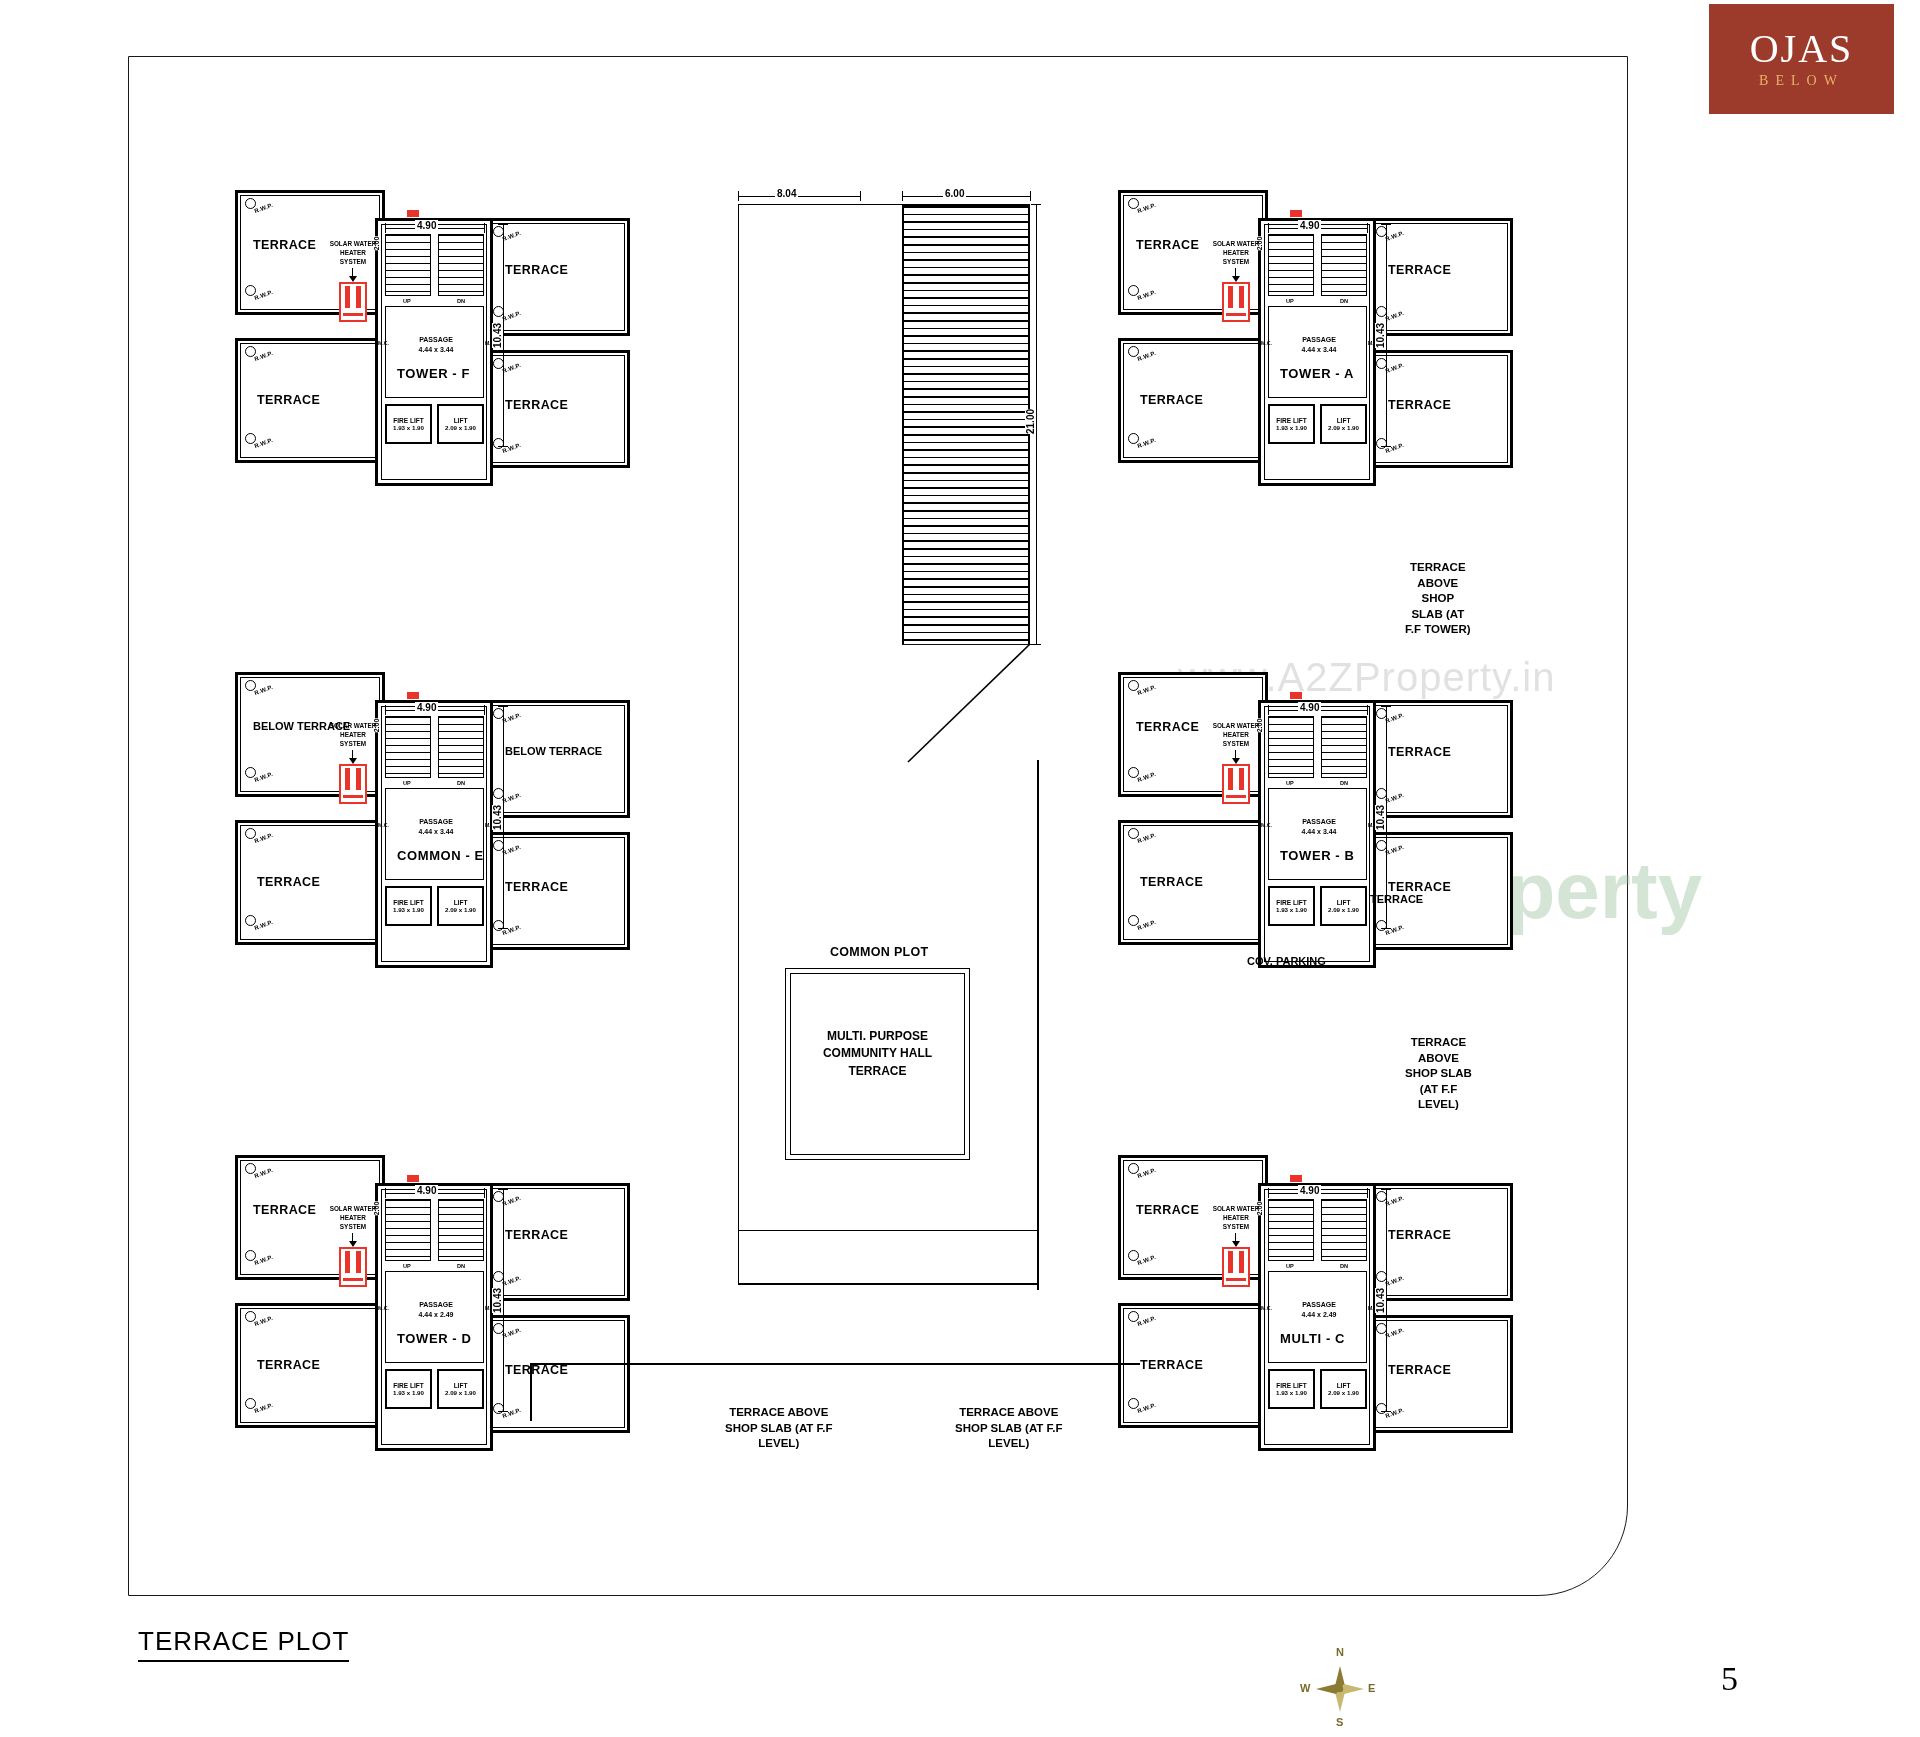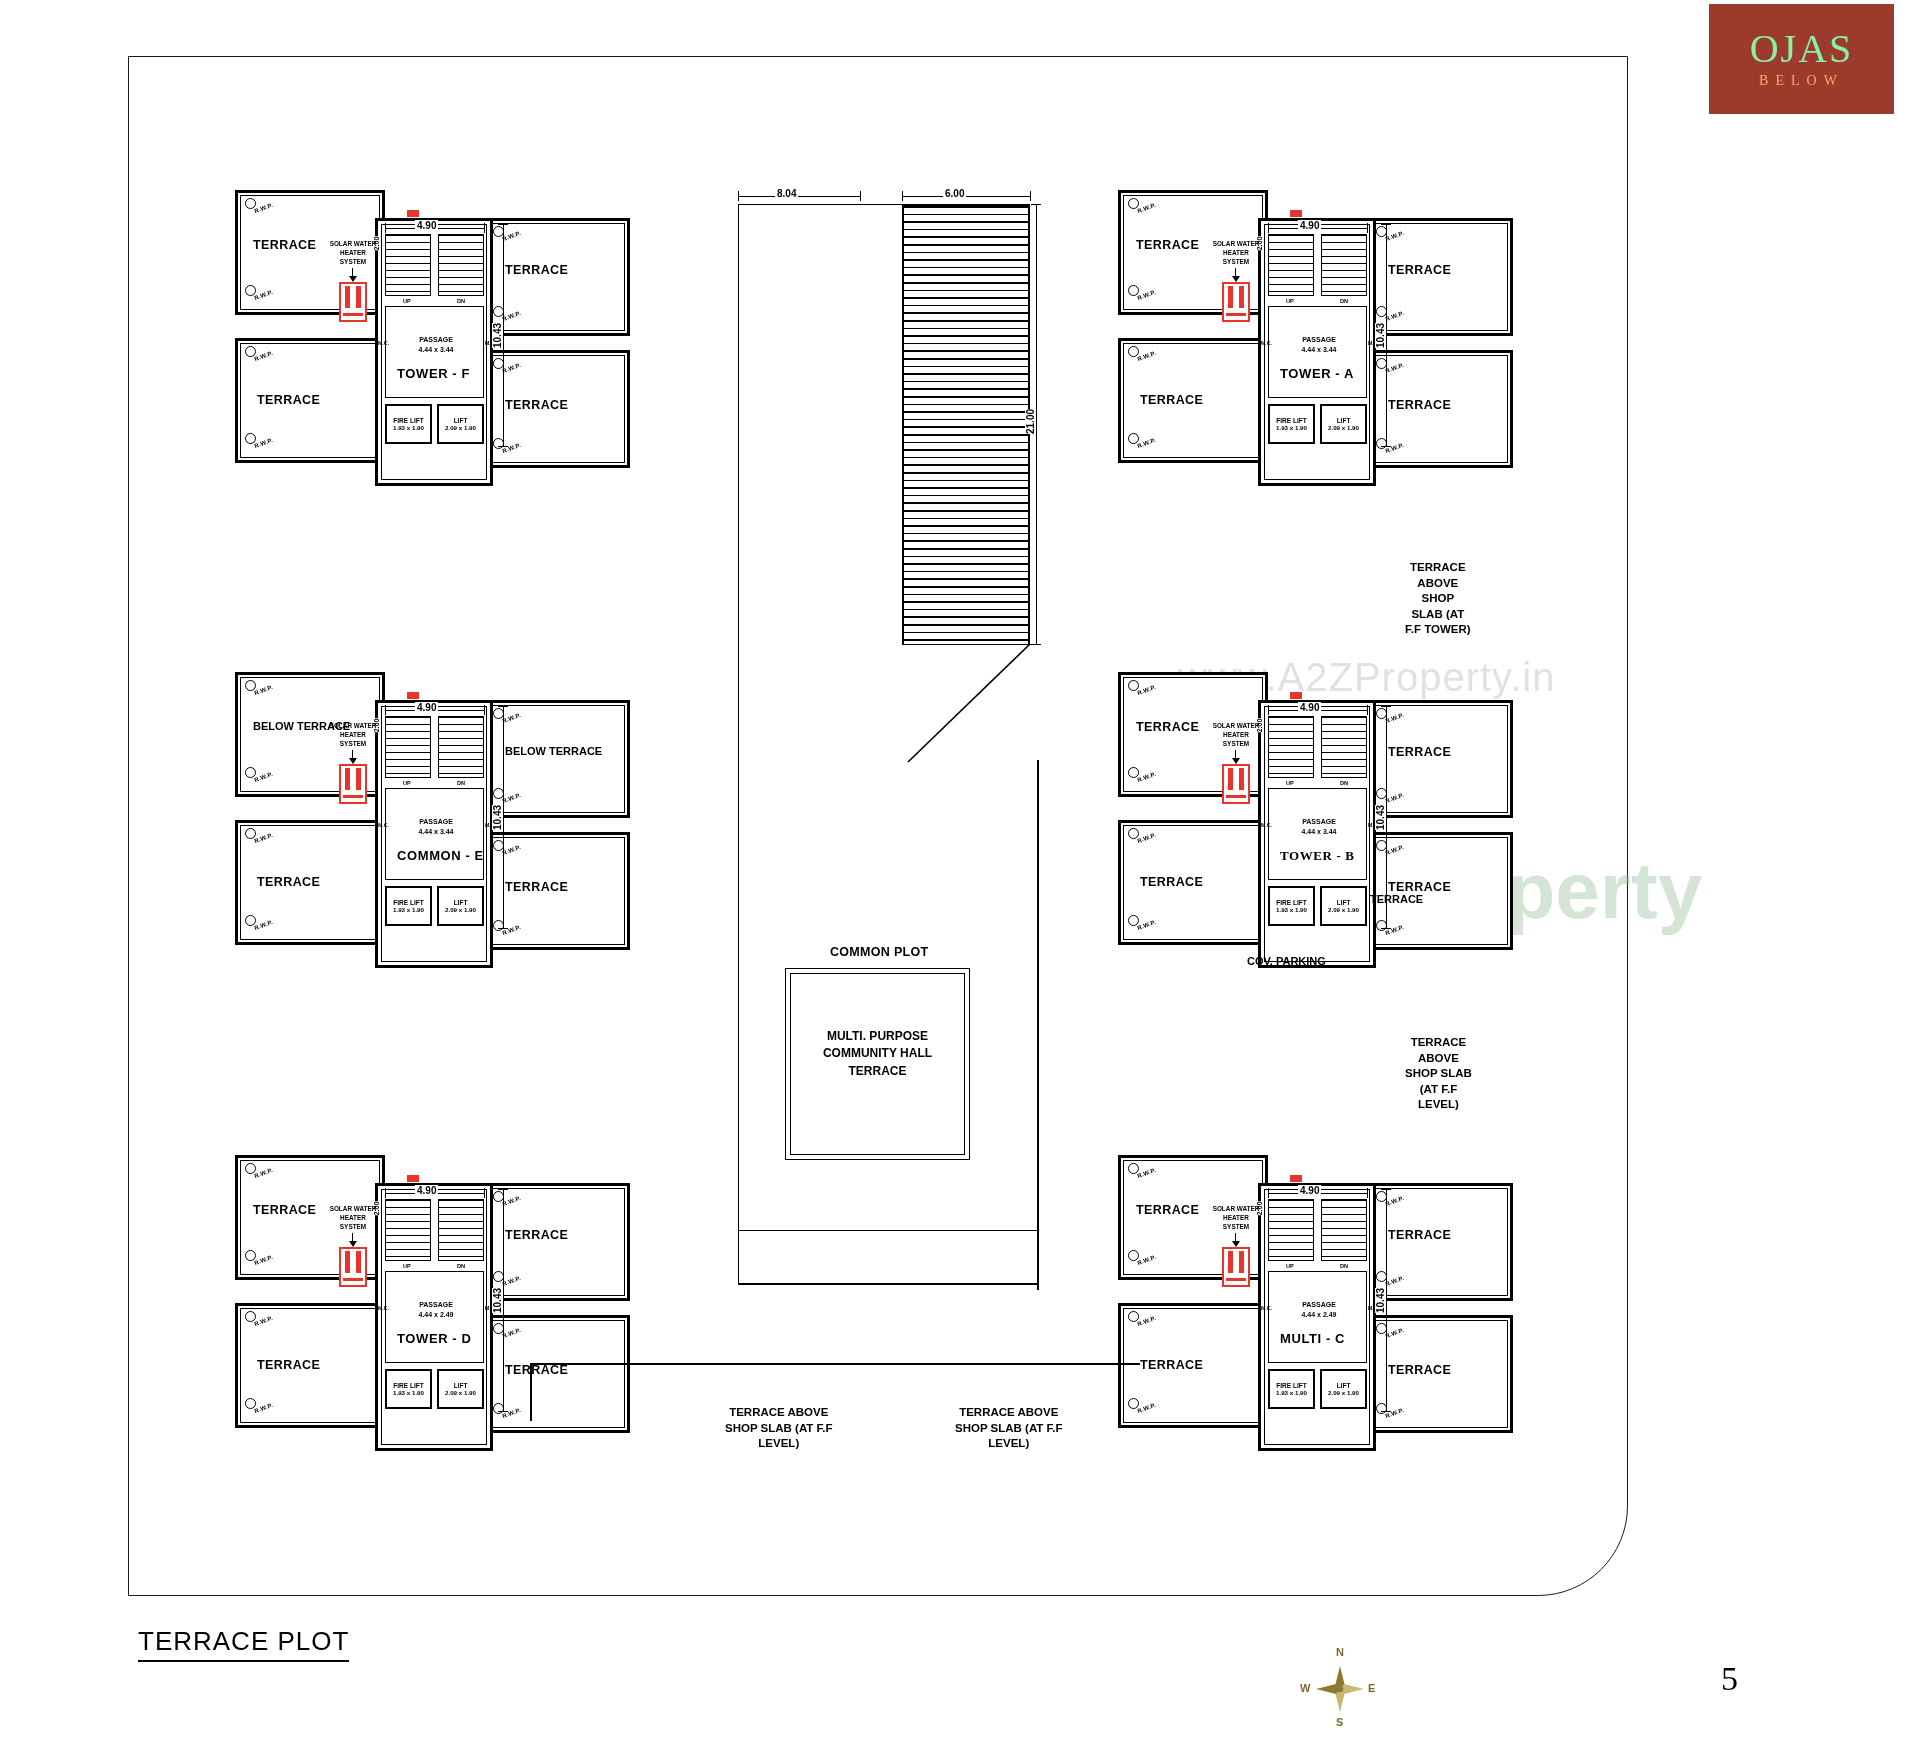--- a/index.html
+++ b/index.html
@@ -3,21 +3,21 @@
 <meta charset="utf-8">
 <style>
   html,body{margin:0;padding:0;background:#ffffff;}
   body{width:1920px;height:1737px;position:relative;overflow:hidden;
        font-family:"Liberation Sans",sans-serif;color:#000;}
 
   
   .logo{position:absolute;left:1709px;top:4px;width:185px;height:110px;
         background:#9c3b2b;display:flex;flex-direction:column;
         align-items:center;justify-content:center;}
-  .logo-main{font-family:"Liberation Serif",serif;font-size:40px;color:#86efac;
+  .logo-main{font-family:"Liberation Serif",serif;font-size:40px;color:#ffffff;
              letter-spacing:2px;line-height:1;font-weight:400;}
   .logo-sub{font-family:"Liberation Serif",serif;font-size:14px;color:#e8b06a;
             letter-spacing:7px;margin-top:4px;}
 
   
   .page-border{position:absolute;left:128px;top:56px;width:1500px;height:1540px;
                border:1.6px solid #1a1a1a;border-radius:0 0 90px 0;box-sizing:border-box;}
 
   
   .abs{position:absolute;}
@@ -427,21 +427,21 @@
       <div class="dim-v" style="left:135px;top:50px;font-size:7px;">2.00</div>
       <div class="stair l"></div>
       <div class="stair r"></div>
       <div class="updn" style="left:168px;top:108px;">UP</div>
       <div class="updn" style="left:222px;top:108px;">DN</div>
       <div class="passage"></div>
       <div class="mc" style="left:143px;top:150px;">M.C.</div>
       <div class="mc" style="left:250px;top:150px;">M.C.</div>
       <div class="pass-lbl" style="left:166px;top:146px;width:70px;">PASSAGE</div>
       <div class="pass-lbl" style="left:166px;top:156px;width:70px;">4.44 x 3.44</div>
-      <div class="tname" style="left:162px;top:176px;font-family:Liberation Serif, serif;">TOWER - B</div>
+      <div class="tname" style="left:162px;top:176px;">TOWER - B</div>
       <div class="lift l">
         <div class="lift-t">FIRE LIFT</div>
         <div class="lift-d">1.93 x 1.90</div>
       </div>
       <div class="lift r">
         <div class="lift-t">LIFT</div>
         <div class="lift-d">2.09 x 1.90</div>
       </div>
       <div class="dim-line-v" style="left:268px;top:34px;height:222px;"></div>
       <div class="dim-line" style="left:263px;top:34px;width:10px;"></div>

